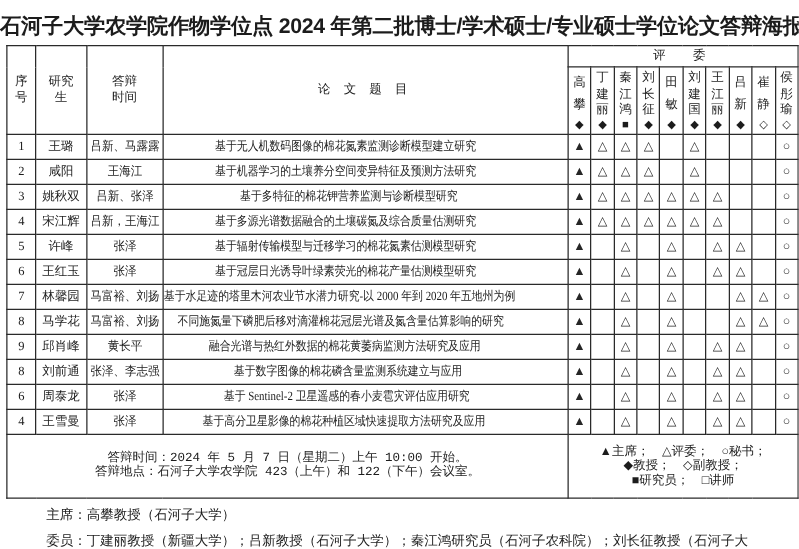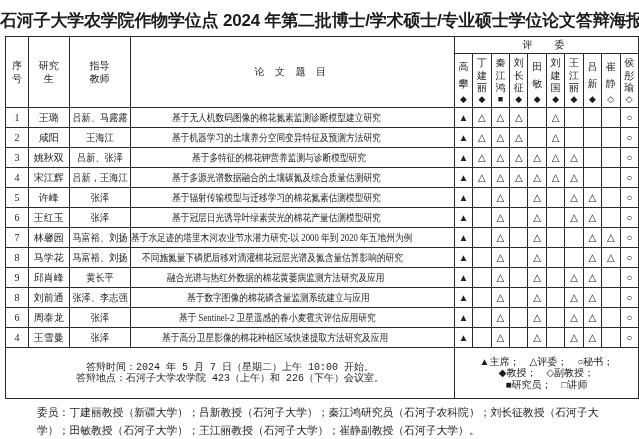--- a/index.html
+++ b/index.html
@@ -76,21 +76,21 @@
   </colgroup>
   <thead>
     <tr class="hrow1">
       <th rowspan="2" class="hd-left">
         <div class="hd-inner w1">序号</div>
       </th>
       <th rowspan="2" class="hd-left">
         <div class="hd-inner w2">研究生</div>
       </th>
       <th rowspan="2" class="hd-left">
-        <div class="hd-inner w2">指导教师</div>
+        <div class="hd-inner w2">答辩时间</div>
       </th>
       <th rowspan="2" class="hd-thesis">论 文 题 目</th>
       <th colspan="10" class="hd-pw">评　委</th>
     </tr>
     <tr class="hrow2">
         <th class="ccol">
           <div class="ccol-inner">
             <div class="cname">
               <span>高</span>
               <span>攀</span>
@@ -378,26 +378,27 @@
         <td class="td-mark">△</td>
         <td class="td-mark">△</td>
         <td class="td-mark"></td>
         <td class="td-mark">○</td>
       </tr>
     </tbody>
   <tfoot>
     <tr>
       <td colspan="4" class="foot-left">
         <div>答辩时间：2024 年 5 月 7 日（星期二）上午 10:00 开始。</div>
-        <div>答辩地点：石河子大学农学院 423（上午）和 226（下午）会议室。</div>
+        <div>答辩地点：石河子大学农学院 423（上午）和 122（下午）会议室。</div>
       </td>
       <td colspan="10" class="foot-right">
         <div>▲主席；　△评委；　○秘书；</div>
         <div>◆教授；　◇副教授；</div>
         <div>■研究员；　□讲师</div>
       </td>
     </tr>
   </tfoot>
 </table>
 
 <div class="notes">
+  <p>主席：高攀教授（石河子大学）</p>
   <p>委员：丁建丽教授（新疆大学）；吕新教授（石河子大学）；秦江鸿研究员（石河子农科院）；刘长征教授（石河子大学）；田敏教授（石河子大学）；王江丽教授（石河子大学）；崔静副教授（石河子大学）。</p>
 </div>
 
 </body></html>

